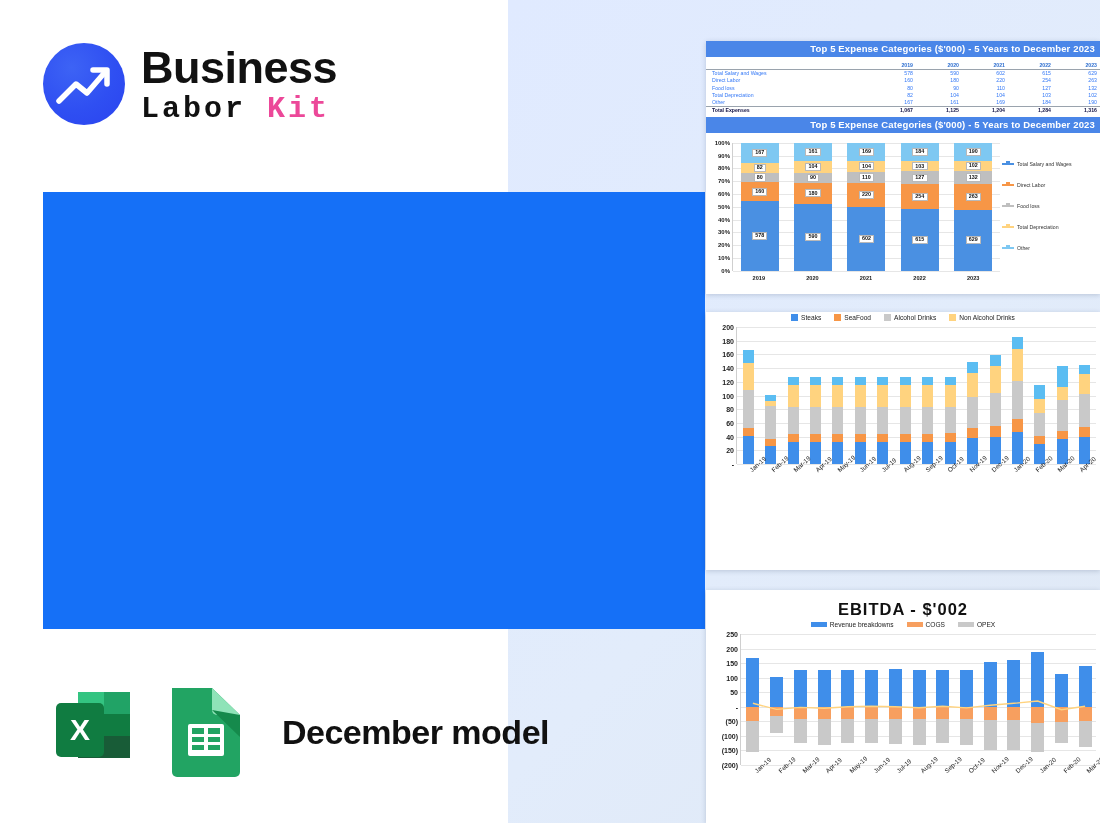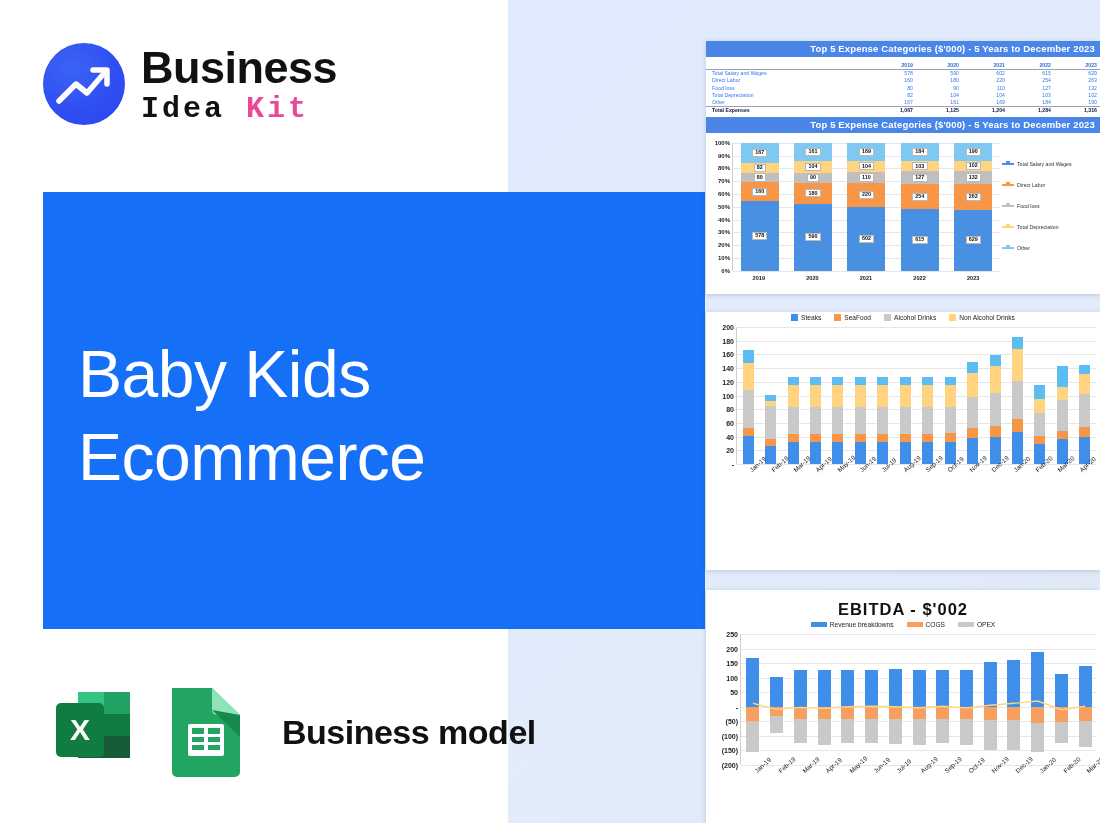--- a/index.html
+++ b/index.html
@@ -115,30 +115,26 @@
   <div class="logo-wrap">
     <div class="logo-mark">
       <svg width="82" height="82" viewBox="0 0 82 82">
         <path d="M16 58 L33 41 L44 50 L63 28" stroke="#ffffff" stroke-width="5.5" fill="none" stroke-linecap="round" stroke-linejoin="round"></path>
         <path d="M50 27 L64 27 L64 41" stroke="#ffffff" stroke-width="5.5" fill="none" stroke-linecap="round" stroke-linejoin="round"></path>
       </svg>
     </div>
     <div class="logo-text">
       <div class="logo-l1">Business</div>
       <div class="logo-l2">
-        <span>Idea</span>
+        <span>Labor</span>
         <span class="kit">Kit</span>
       </div>
     </div>
   </div>
 
-  <div class="headline">
-    <div>Baby Kids</div>
-    <div>Ecommerce</div>
-  </div>
 
   <div class="bottom-row">
     <span>
       <svg width="96" height="96" viewBox="0 0 96 96">
         <rect x="32" y="10" width="52" height="22" fill="#21a366"></rect>
         <rect x="32" y="32" width="52" height="22" fill="#107c41"></rect>
         <rect x="32" y="54" width="52" height="22" fill="#107c41"></rect>
         <rect x="32" y="10" width="26" height="22" fill="#33c481"></rect>
         <rect x="32" y="32" width="26" height="22" fill="#21a366"></rect>
         <rect x="32" y="54" width="26" height="22" fill="#185c37"></rect>
@@ -154,21 +150,21 @@
         <path d="M48 28 l28 27 v-22 Z" fill="#158a4c"></path>
         <rect x="24" y="42" width="36" height="32" rx="2" fill="#ffffff"></rect>
         <rect x="28" y="46" width="12" height="6" fill="#22a463"></rect>
         <rect x="44" y="46" width="12" height="6" fill="#22a463"></rect>
         <rect x="28" y="55" width="12" height="5" fill="#22a463"></rect>
         <rect x="44" y="55" width="12" height="5" fill="#22a463"></rect>
         <rect x="28" y="63" width="12" height="5" fill="#22a463"></rect>
         <rect x="44" y="63" width="12" height="5" fill="#22a463"></rect>
       </svg>
     </span>
-    <span class="fm-label">Business model</span>
+    <span class="fm-label">December model</span>
   </div>
 
   <div class="card" id="card-expense">
     <div class="xl-banner">Top 5 Expense Categories ($'000) - 5 Years to December 2023</div>
     <div class="tbl-pad">
       <table class="xl-table">
         <tbody id="expense-table-body">
             <tr class="hdr">
               <td class="lbl"></td>
               <td class="num">2019</td>

